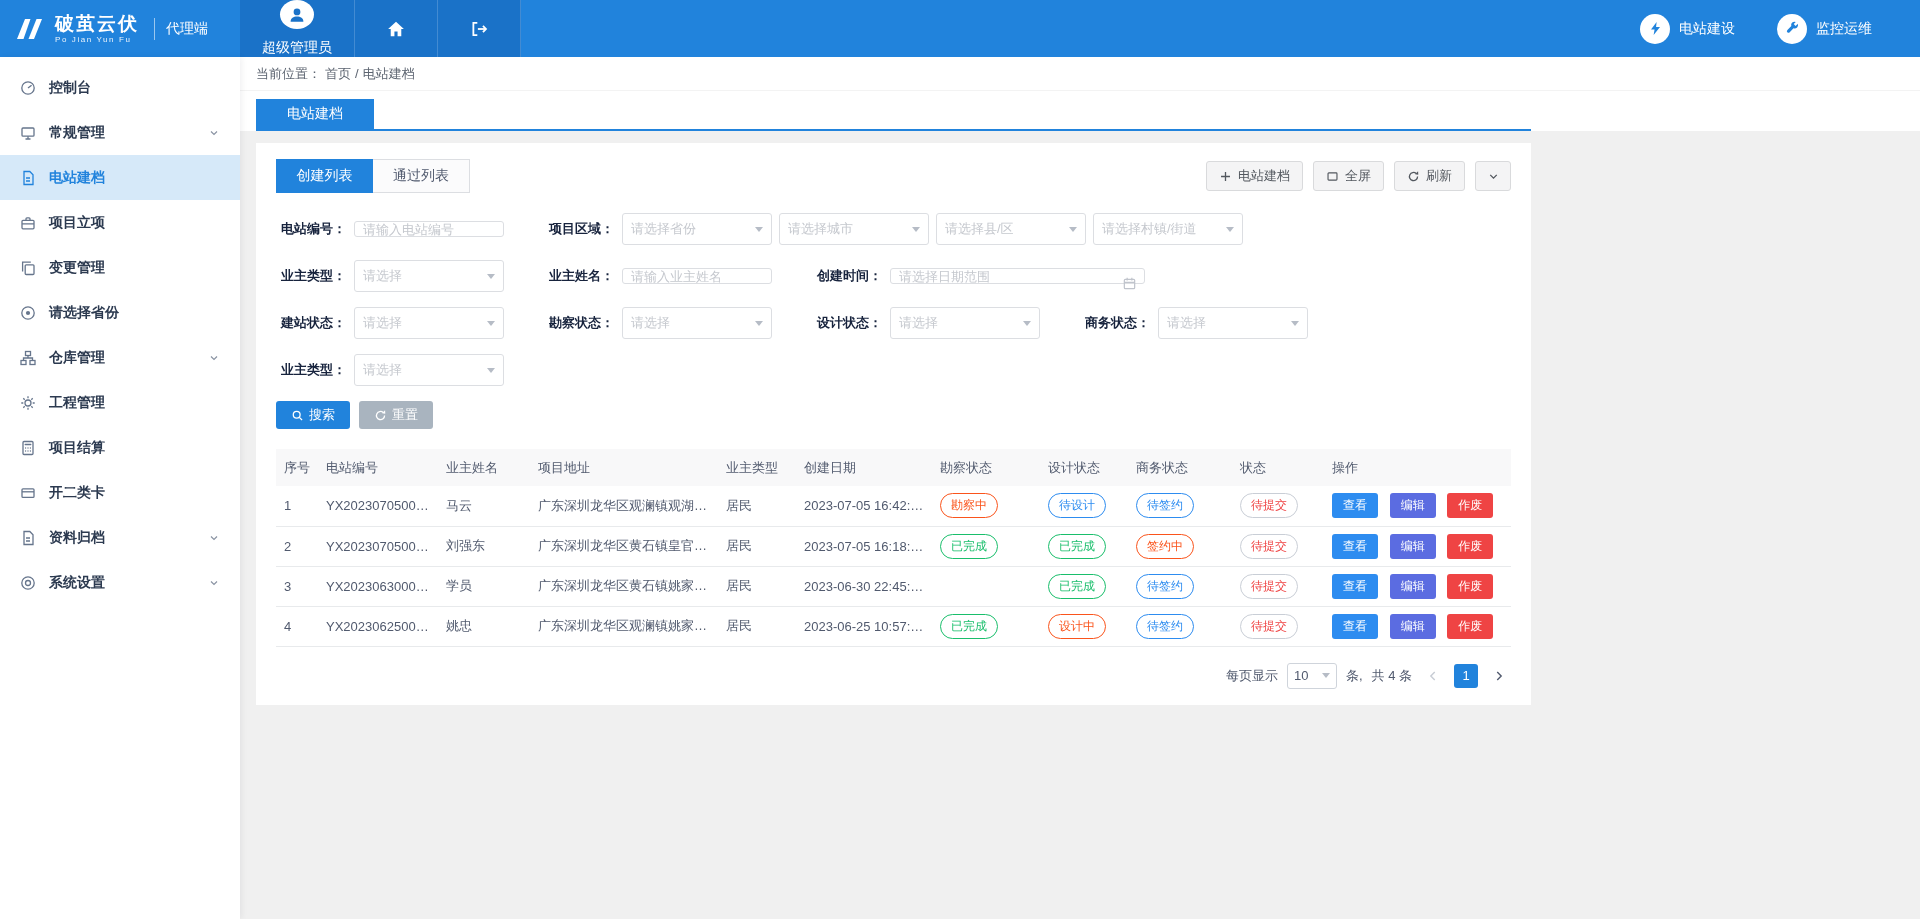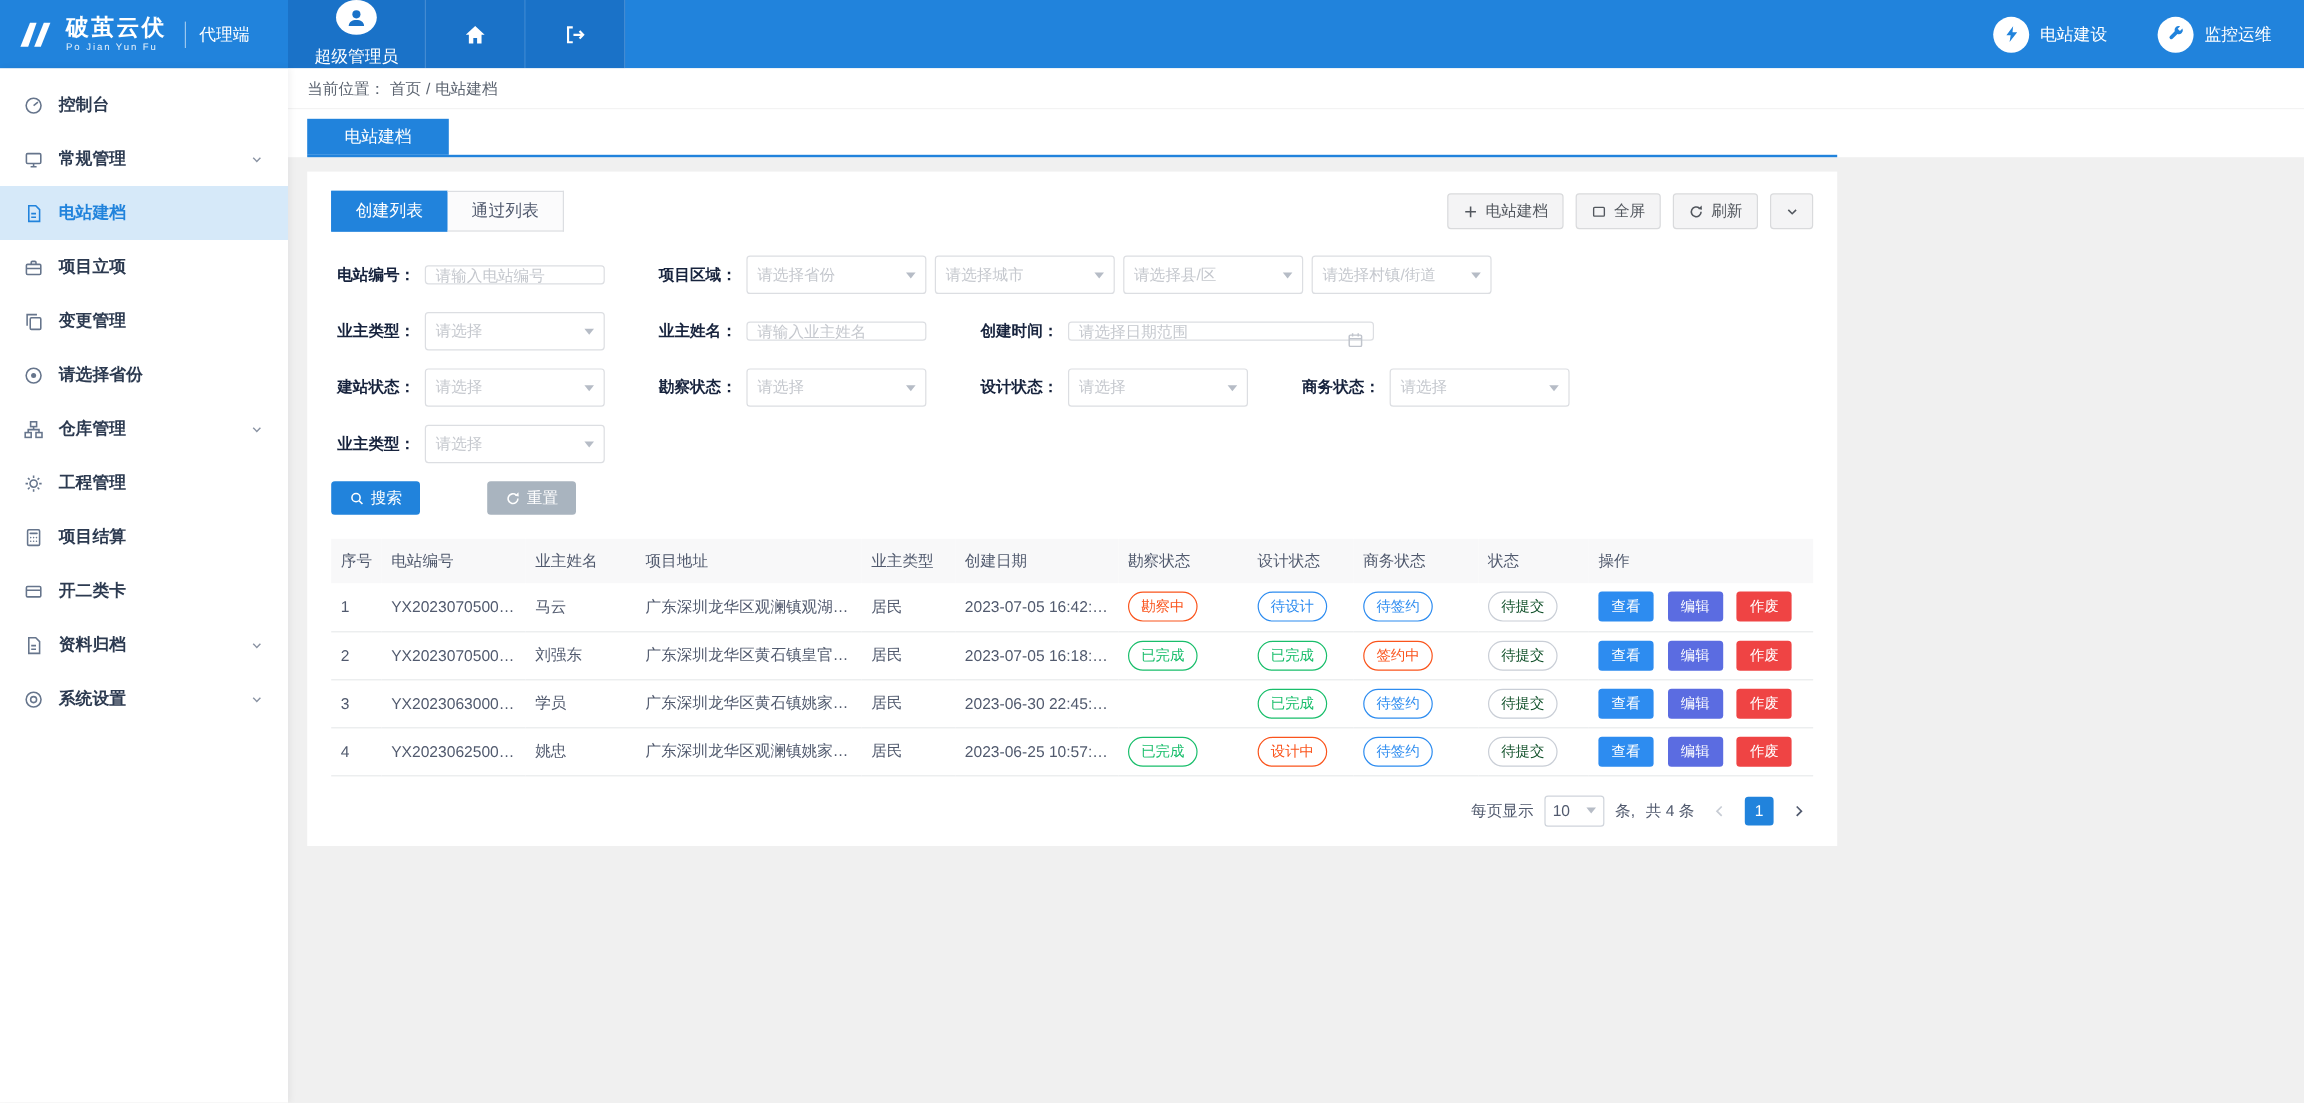--- a/index.html
+++ b/index.html
@@ -17,21 +17,21 @@
   .logo-text { line-height:1; }
   .logo-title { font-size:19px; font-weight:bold; letter-spacing:2px; white-space:nowrap; }
   .logo-sub { font-size:8px; letter-spacing:1.6px; opacity:.9; margin-top:3px; white-space:nowrap; }
   .logo-divider { width:1px; height:22px; background:rgba(255,255,255,.55); margin:0 2px 0 6px; }
   .logo-tag { font-size:14px; white-space:nowrap; }
   .hdr-seg { background:#1a72c8; display:flex; align-items:center; justify-content:center; cursor:pointer;
              border-right:1px solid rgba(255,255,255,.18);flex-direction:column; }
   .user-seg { gap:10px; padding:0 22px; font-size:14px; }
   .icon-seg { width:83px; }
   .avatar { width:34px; height:34px; border-radius:50%; background:#fff; display:flex; align-items:center; justify-content:center; }
-  .hdr-right { margin-left:auto; display:flex; align-items:center; gap:42px; padding-right:27px; }
+  .hdr-right { margin-left:auto; display:flex; align-items:center; gap:42px; padding-right:48px; }
   .hdr-link { display:flex; align-items:center; gap:9px; cursor:pointer; font-size:14px; }
   .circle-icon { width:30px; height:30px; border-radius:50%; background:#fff; display:flex; align-items:center; justify-content:center; }
 
   
   .sidebar { position:absolute; left:0; top:57px; bottom:0; width:240px; background:#fff;
              box-shadow:2px 0 6px rgba(0,21,41,.06); padding-top:8px; z-index:2; }
   .side-item { height:45px; display:flex; align-items:center; padding:0 20px; gap:13px;
                font-size:14px; font-weight:600; color:#2c3a50; cursor:pointer; }
   .side-item .s-icon { color:#66758c; flex:none; }
   .side-item .chev { margin-left:auto; color:#8a93a3; }
@@ -80,34 +80,34 @@
   .date-wrap { position:relative; }
   .date-wrap .f-input { width:255px; padding-right:30px; }
   .date-wrap .cal { position:absolute; right:8px; top:8px; }
 
   
   .btn-row { display:flex; gap:9px; margin-top:14px; }
   .act-btn { height:28px; min-width:74px; border:none; border-radius:3px; color:#fff; font-size:13px;
              display:flex; align-items:center; justify-content:center; gap:5px; cursor:pointer; padding:0 12px;
              font-family:inherit; }
   .search-btn { background:#2183dc; }
-  .reset-btn { background:#a9b4bf;margin-left:47px; }
+  .reset-btn { background:#a9b4bf; }
 
   
   .tbl-wrap { margin-top:20px; }
   table { width:100%; border-collapse:collapse; font-size:13px; color:#515a6e; table-layout:fixed; }
   thead th { background:#f8f8f9; height:37px; text-align:left; padding:0 8px; font-weight:400; color:#515a6e; white-space:nowrap; }
   tbody td { height:40px; border-bottom:1px solid #e8eaec; padding:0 8px; white-space:nowrap; overflow:hidden; text-overflow:ellipsis; }
   .badge { display:inline-block; min-width:56px; text-align:center; padding:3px 10px; border-radius:13px;
            font-size:12px; border:1px solid #ccc; background:#fff; }
   .badge:empty { display:none; }
   .badge[data-color="orange"] { color:#fa541c; border-color:#fa541c; }
   .badge[data-color="blue"]   { color:#2d8cf0; border-color:#2d8cf0; }
   .badge[data-color="green"]  { color:#19be6b; border-color:#19be6b; }
-  .badge[data-color="gray"]   { color:#14532d; border-color:#c9ced6; }
+  .badge[data-color="gray"]   { color:#ef4444; border-color:#c9ced6; }
   .op-btn { display:inline-block; padding:4px 11px; border-radius:3px; color:#fff; font-size:12px;
             margin-right:8px; cursor:pointer; }
   .op-view { background:#2d8cf0; }
   .op-edit { background:#5b6ce1; }
   .op-void { background:#ef4444; }
 
   
   .pager { display:flex; justify-content:flex-end; align-items:center; margin-top:16px; gap:9px;
            font-size:13px; color:#515a6e; }
   .pp-select { width:50px; height:26px; border:1px solid #cfd4db; border-radius:3px; background:#fff;

